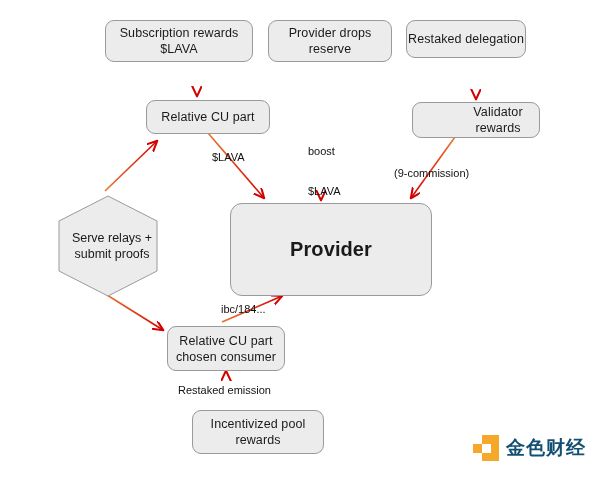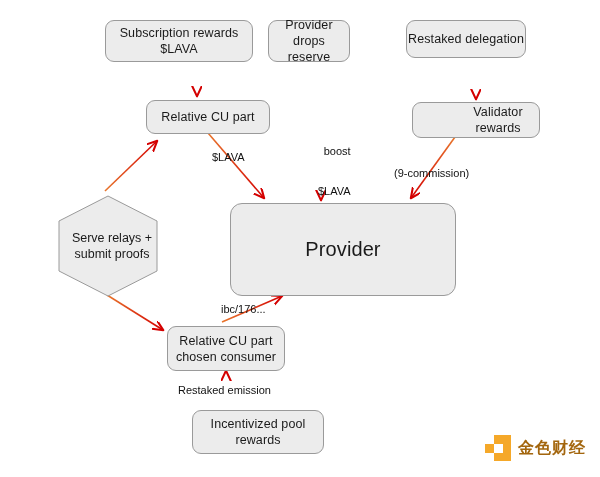--- a/index.html
+++ b/index.html
@@ -104,22 +104,22 @@
     width: 17px; height: 26px;
     background: #f5a623;
   }
   #watermark .wm-logo .sq-c {
     position: absolute;
     left: 9px; top: 9px;
     width: 9px; height: 9px;
     background: #ffffff;
   }
   #watermark .wm-text {
-    font-size: 16px;
-    color: #a16207;
+    font-size: 19px;
+    color: #0c4a6e;
     letter-spacing: 1px;
     font-weight: bold;
   }
 </style>
 </head>
 <body>
 
 <div id="canvas">
 
   <svg id="edges" viewBox="0 0 600 477" width="600" height="477" xmlns="http://www.w3.org/2000/svg">
@@ -184,21 +184,21 @@
     <g>
       <line x1="226" y1="408" x2="226" y2="371" stroke="url(#gradUp)" stroke-width="1.6" marker-end="url(#ah-vert)"></line>
     </g>
   </svg>
 
   <div class="node" style="left:105px; top:20px; width:148px; height:42px;">
     <span style="white-space:pre-line;">Subscription rewards
 $LAVA</span>
   </div>
 
-  <div class="node" style="left:268px; top:20px; width:82px; height:42px;">
+  <div class="node" style="left:268px; top:20px; width:124px; height:42px;">
     <span style="white-space:pre-line;">Provider drops
 reserve</span>
   </div>
 
   <div class="node" style="left:406px; top:20px; width:120px; height:38px;">
     <span style="white-space:pre-line;">Restaked delegation</span>
   </div>
 
   <div class="node" style="left:146px; top:100px; width:124px; height:34px;">
     <span style="white-space:pre-line;">Relative CU part</span>
@@ -211,44 +211,44 @@
   <div class="hexwrap" style="left:58px; top:195px; width:108px; height:102px;">
     <svg width="100" height="102" viewBox="0 0 100 102" xmlns="http://www.w3.org/2000/svg">
       <polygon points="50,1 99,26 99,76 50,101 1,76 1,26" fill="#ececec" stroke="#9a9a9a" stroke-width="1"></polygon>
     </svg>
     <div class="hexlabel">
       <span style="white-space:pre-line;">Serve relays +
 submit proofs</span>
     </div>
   </div>
 
-  <div class="node big" style="left:230px; top:203px; width:226px; height:93px;">
+  <div class="node big" style="left:230px; top:203px; width:202px; height:93px;font-weight:bold;">
     <span style="white-space:pre-line;">Provider</span>
   </div>
 
   <div class="node" style="left:167px; top:326px; width:118px; height:45px;">
     <span style="white-space:pre-line;">Relative CU part
 chosen consumer</span>
   </div>
 
   <div class="node" style="left:160px; top:410px; width:132px; height:44px;margin-left:32px;">
     <span style="white-space:pre-line;">Incentivized pool
 rewards</span>
   </div>
 
-  <div class="edge-label" style="left:318px; top:119px; text-align:right;">
+  <div class="edge-label" style="left:308px; top:119px; text-align:left;">
     <div>boost</div>
     <div>$LAVA</div>
   </div>
 
   <div class="edge-label" style="left:212px; top:151px;">$LAVA</div>
 
   <div class="edge-label" style="left:394px; top:167px;">(9-commission)</div>
 
-  <div class="edge-label" style="left:221px; top:303px;">ibc/176...</div>
+  <div class="edge-label" style="left:221px; top:303px;">ibc/184...</div>
 
   <div class="edge-label" style="left:178px; top:384px;">Restaked emission</div>
 
   <div id="watermark">
     <div class="wm-logo">
       <div class="sq-a"></div>
       <div class="sq-b"></div>
       <div class="sq-c"></div>
     </div>
     <div class="wm-text">金色财经</div>

